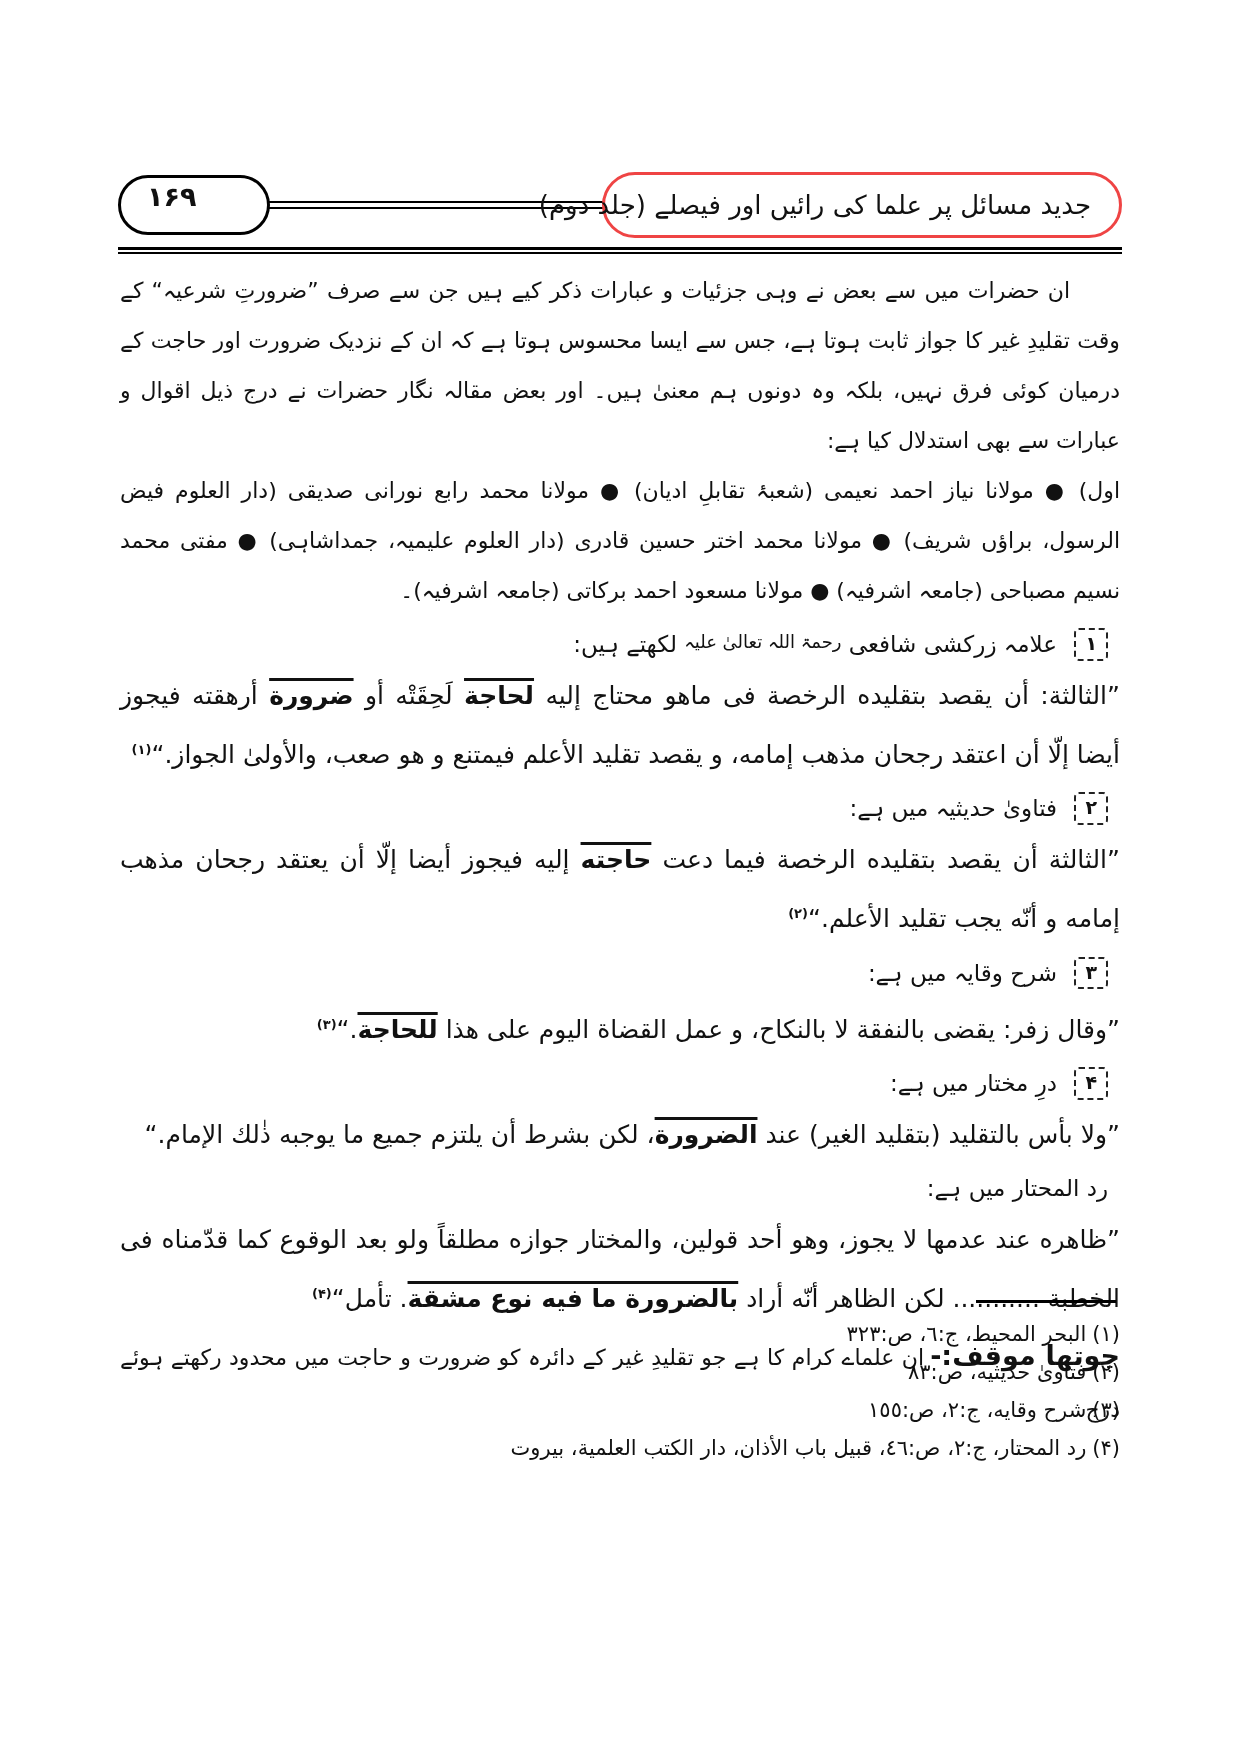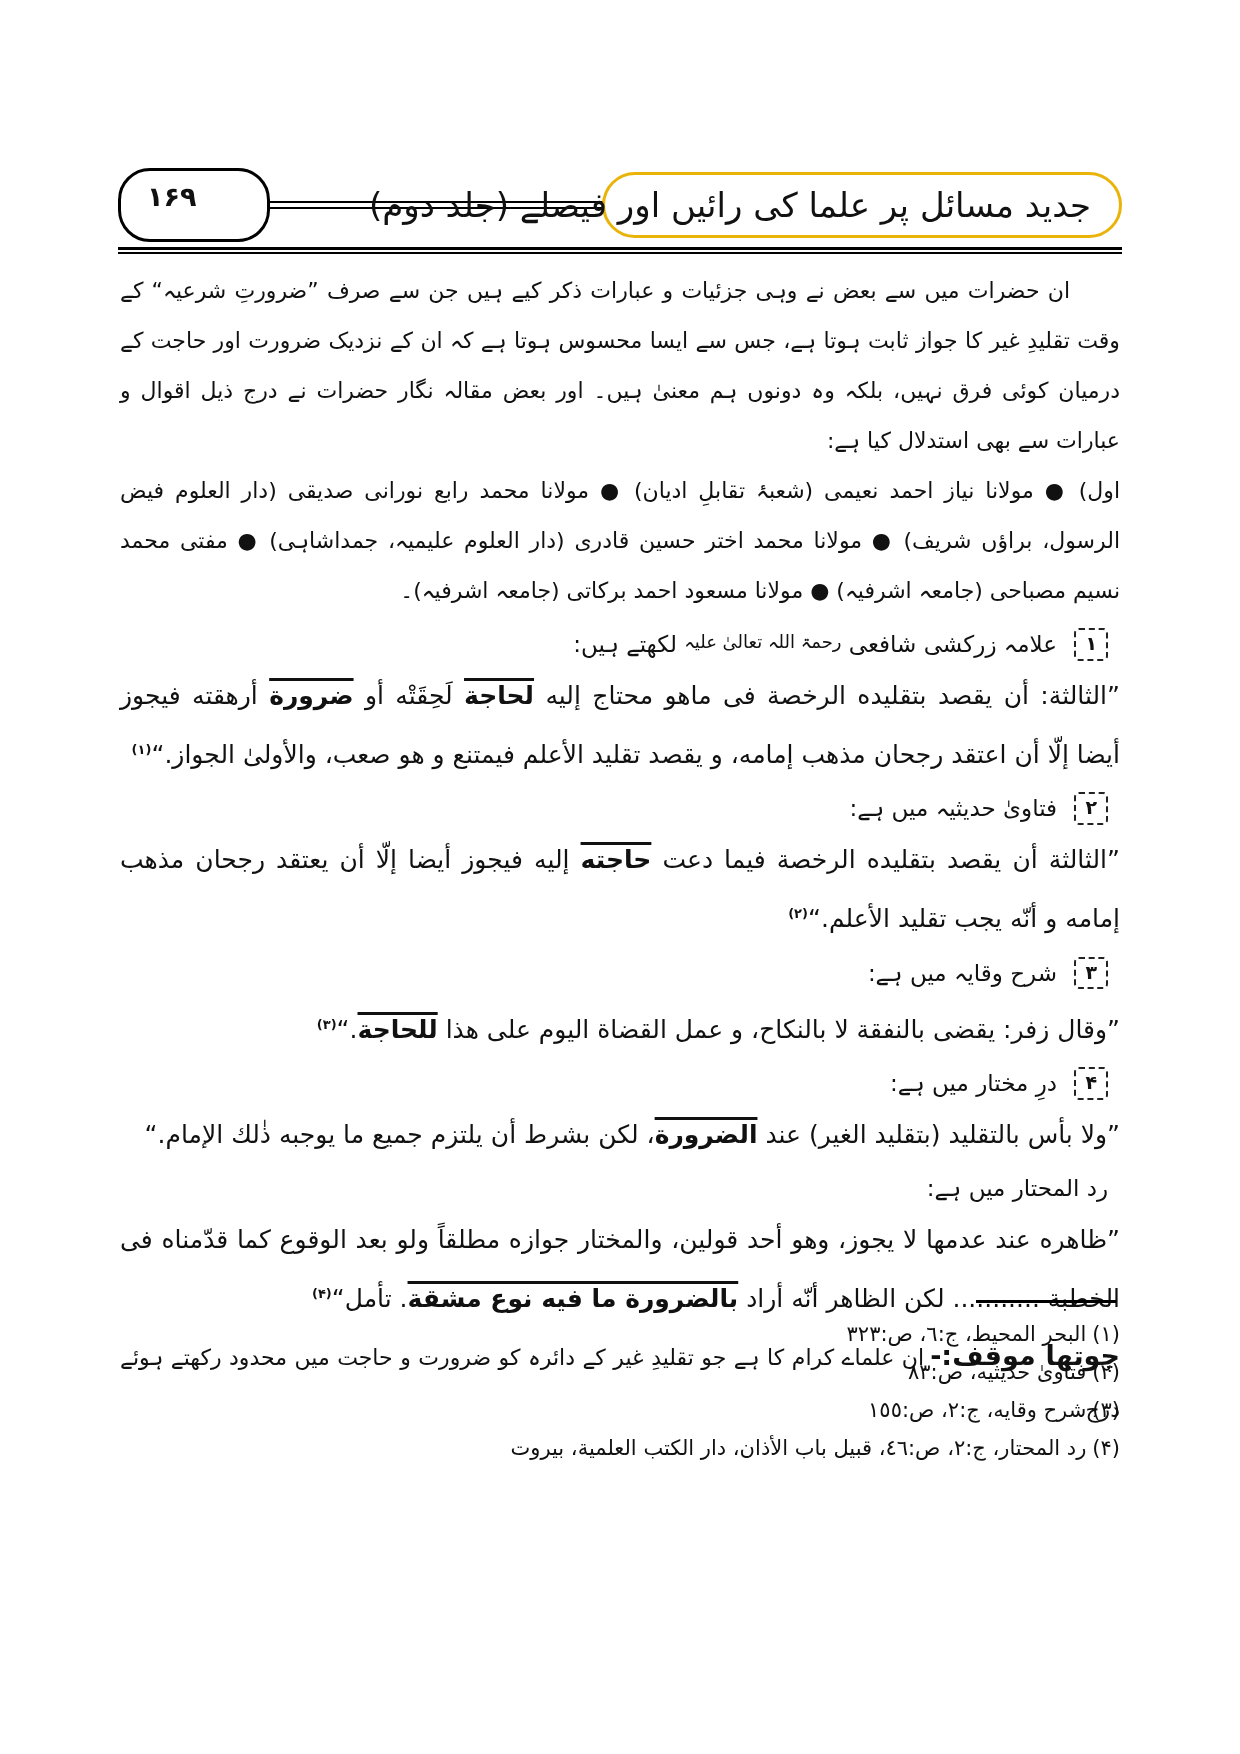--- a/index.html
+++ b/index.html
@@ -19,47 +19,47 @@
   
   .header-row {
     display: flex;
     align-items: center;
     margin: 172px 118px 0 118px;
     height: 66px;
   }
   .pagenum-box {
     border: 3px solid #000;
     border-radius: 32px;
-    height: 74px;
+    height: 60px;
     min-width: 152px;
     display: flex;
     align-items: center;
     justify-content: flex-start;
     padding: 0 0 18px 26px;
     direction: ltr;
     font-size: 27px;
     font-weight: bold;
     flex: 0 0 auto;
   }
   .connector {
     flex: 1 1 auto;
     height: 8px;
     border-top: 2.5px solid #000;
     border-bottom: 2.5px solid #000;
     margin: 0 -3px;
   }
   .title-box {
-    border: 3px solid #eab308;
+    border: 3px solid #ef4444;
     border-radius: 34px;
     height: 66px;
     display: flex;
     align-items: center;
     padding: 0 28px;
     direction: rtl;
-    font-size: 34px;
+    font-size: 26px;
     flex: 0 0 auto;
     max-width: 520px;
     white-space: nowrap;
   }
   .double-rule {
     margin: 9px 118px 0 118px;
     height: 7px;
     border-top: 3px solid #000;
     border-bottom: 2px solid #000;
   }

